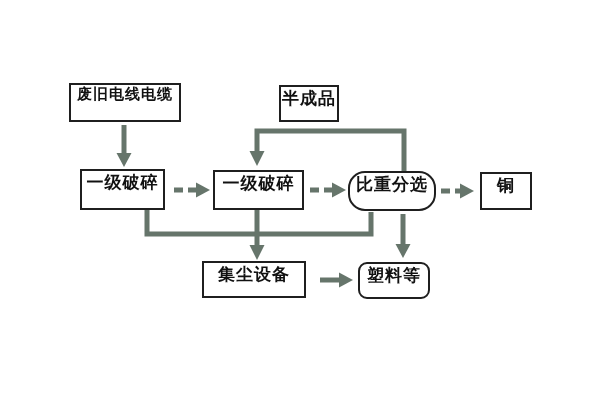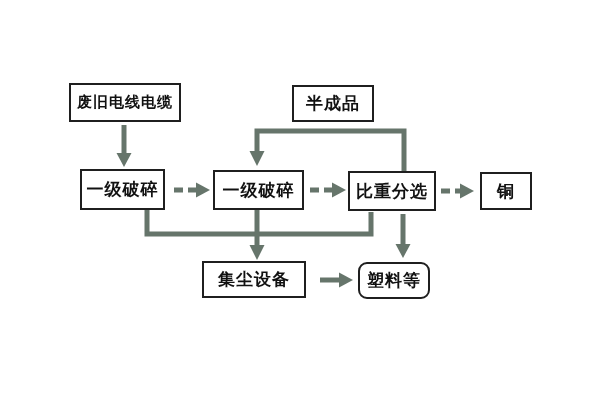--- a/index.html
+++ b/index.html
@@ -31,35 +31,35 @@
     fill: none;
   }
   .conn.dashed { stroke-dasharray: 9 5; }
   .head { fill: var(--arrow); stroke: none; }
   .node {
     position: absolute;
     box-sizing: border-box;
     border: 2px solid var(--box-border);
     background: var(--box-bg);
     display: flex;
-    align-items: center;
+    align-items: flex-start;
     justify-content: center;
     color: var(--text);
     font-weight: bold;
     font-size: 17px;
     letter-spacing: 1px;
     white-space: nowrap;
   }
   .node.small-text { font-size: 15px; }
   
   .n-waste     { left: 69px;  top: 83px;  width: 112px; height: 39px; }
-  .n-semi      { left: 292px; top: 85px;  width: 82px;  height: 37px; }
+  .n-semi      { left: 279px; top: 85px;  width: 60px;  height: 37px; }
   .n-primary   { left: 80px;  top: 169px; width: 85px;  height: 41px; }
   .n-secondary { left: 213px; top: 170px; width: 91px;  height: 40px; }
-  .n-gravity   { left: 348px; top: 171px; width: 88px;  height: 40px; }
+  .n-gravity   { left: 348px; top: 171px; width: 88px;  height: 40px; border-radius: 17px; }
   .n-copper    { left: 480px; top: 172px; width: 52px;  height: 38px; }
   .n-dust      { left: 202px; top: 261px; width: 104px; height: 37px; }
   .n-plastics  { left: 358px; top: 262px; width: 72px;  height: 37px; border-radius: 9px; }
 </style>
 </head>
 <body>
 
 <div class="canvas">
 
   <svg class="conn-layer" viewBox="0 0 600 400">

